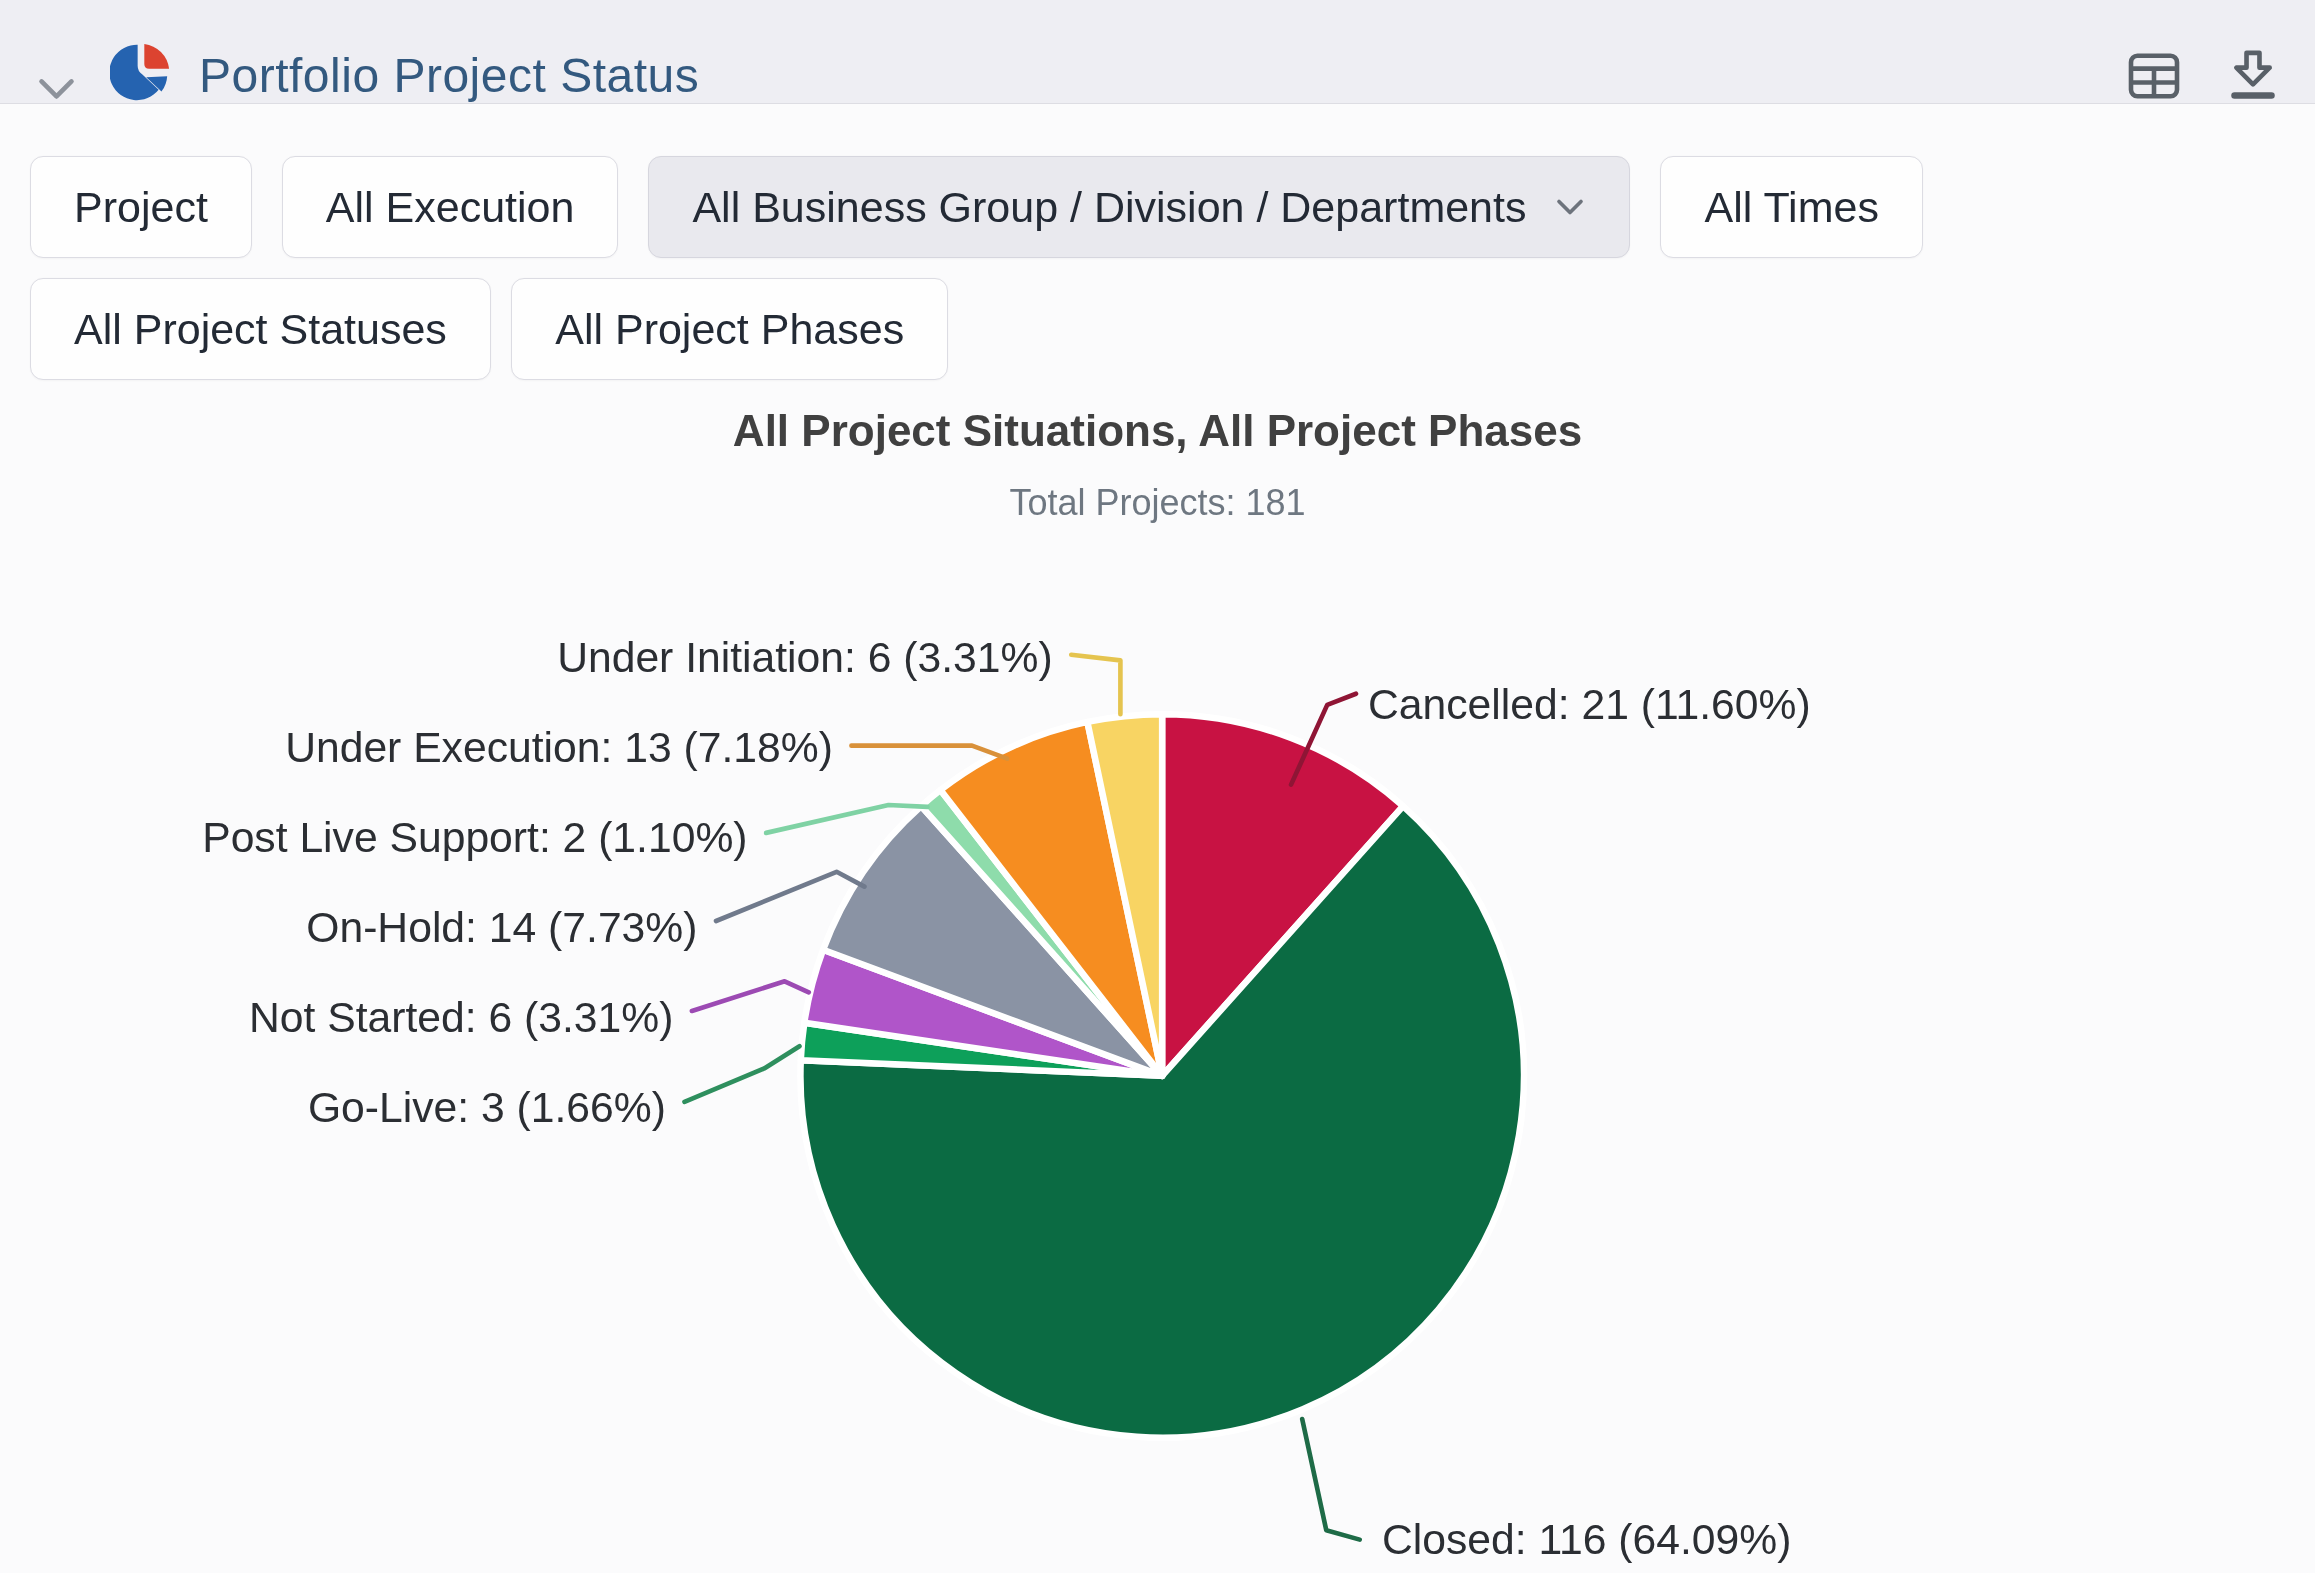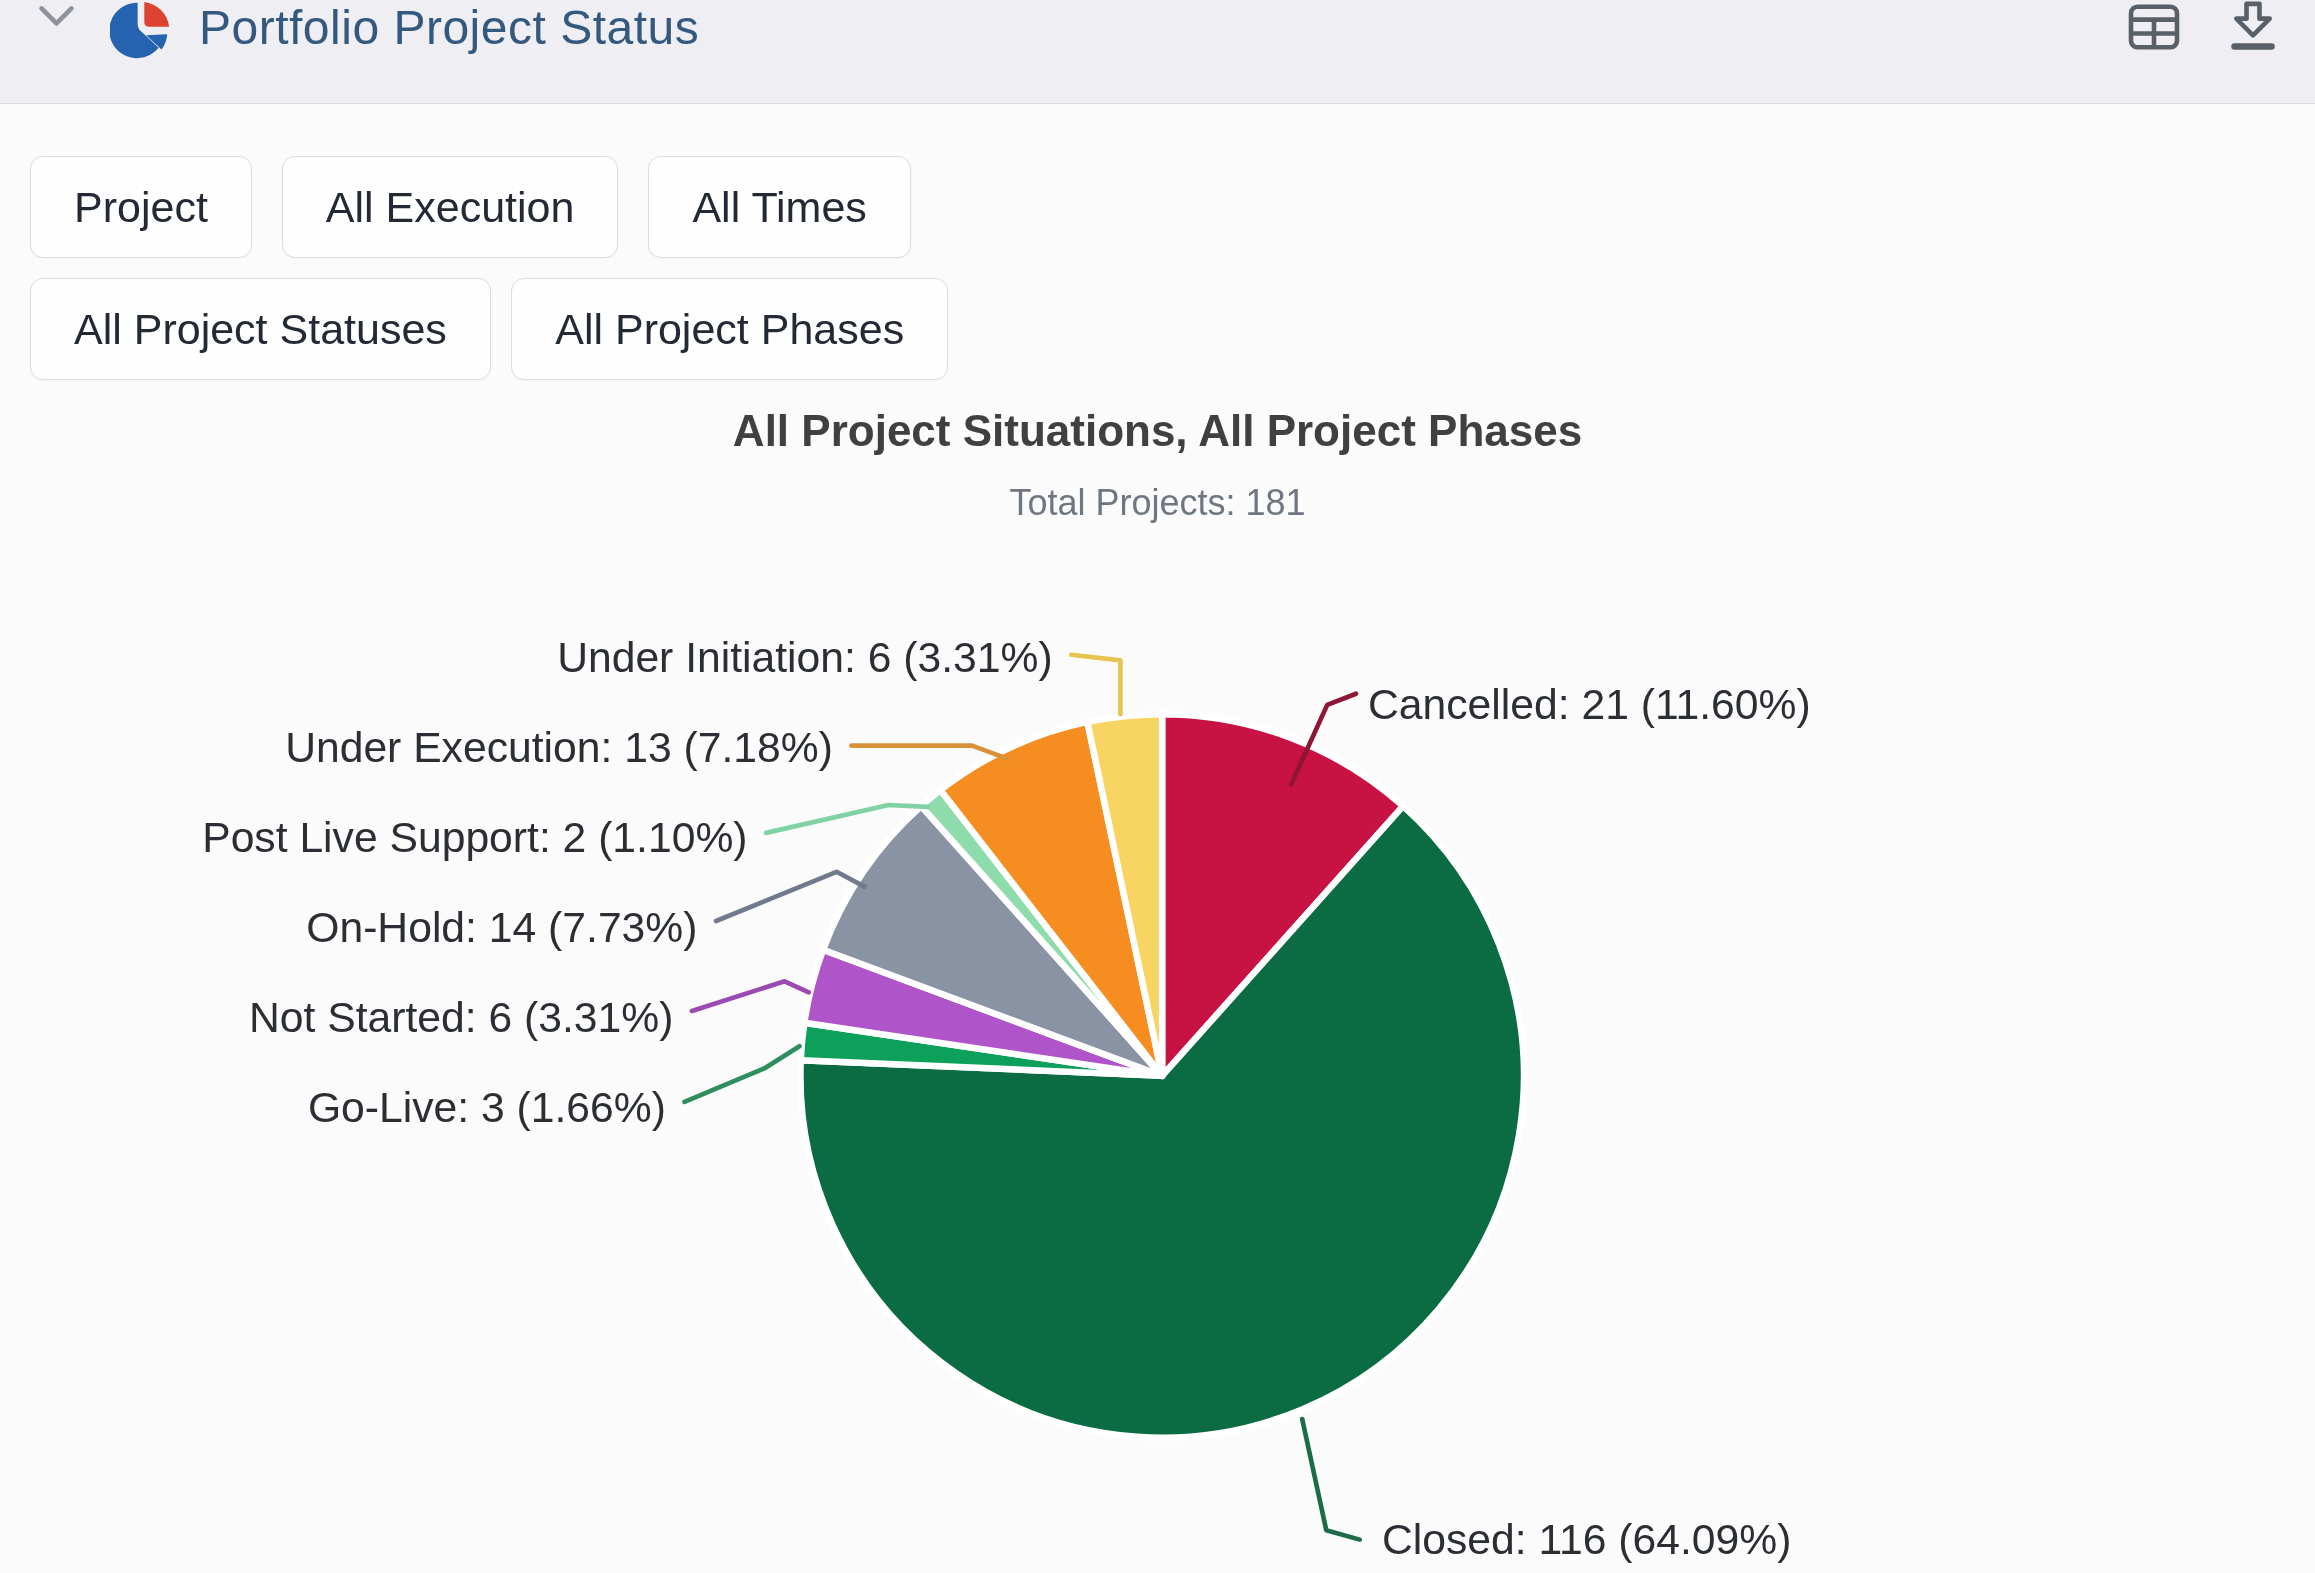--- a/index.html
+++ b/index.html
@@ -7,21 +7,21 @@
     position:relative;width:2315px;height:1573px;overflow:hidden;
     background:#fbfbfc;
     font-family:"Liberation Sans", sans-serif;
     color:#242b36;
     border-bottom:1.9px solid #e6e6ea;
   }
   
   .header{
     position:absolute;top:0;left:0;right:0;height:104px;
     background:#eeeef3;border-bottom:1.9px solid #dddde3;
-    display:flex;align-items:flex-start;padding:0 37px 0 35px;box-sizing:border-box;
+    display:flex;align-items:flex-end;padding:0 37px 0 35px;box-sizing:border-box;
   }
   .header-title{
     font-size:48px;color:#33597f;margin-left:28px;letter-spacing:0.5px;
     white-space:nowrap;
   }
   .header-right{margin-left:auto;display:flex;align-items:center;gap:48px;}
   .hicon{display:flex;align-items:center;justify-content:center;cursor:pointer;}
   
   .filters-row{
     position:absolute;left:30px;display:flex;align-items:center;
@@ -88,20 +88,26 @@
     </span>
   </div>
 
   <div class="filters-row row1">
     <div class="fbtn">
       <span>Project</span>
     </div>
     <div class="fbtn">
       <span>All Execution</span>
     </div>
+    <div class="fbtn dropdown">
+      <span>All Business Group / Division / Departments</span>
+      <svg width="32" height="22" viewBox="0 0 34 24">
+        <polyline points="5,6 17,18 29,6" fill="none" stroke="#6d737c" stroke-width="4" stroke-linecap="round" stroke-linejoin="round"></polyline>
+      </svg>
+    </div>
     <div class="fbtn">
       <span>All Times</span>
     </div>
   </div>
 
   <div class="filters-row row2">
     <div class="fbtn">
       <span>All Project Statuses</span>
     </div>
     <div class="fbtn">

